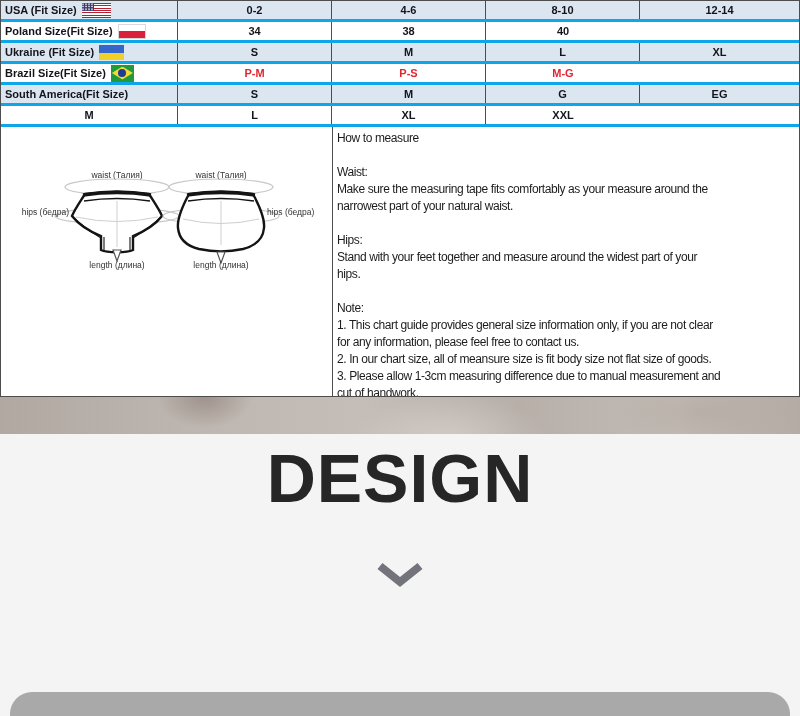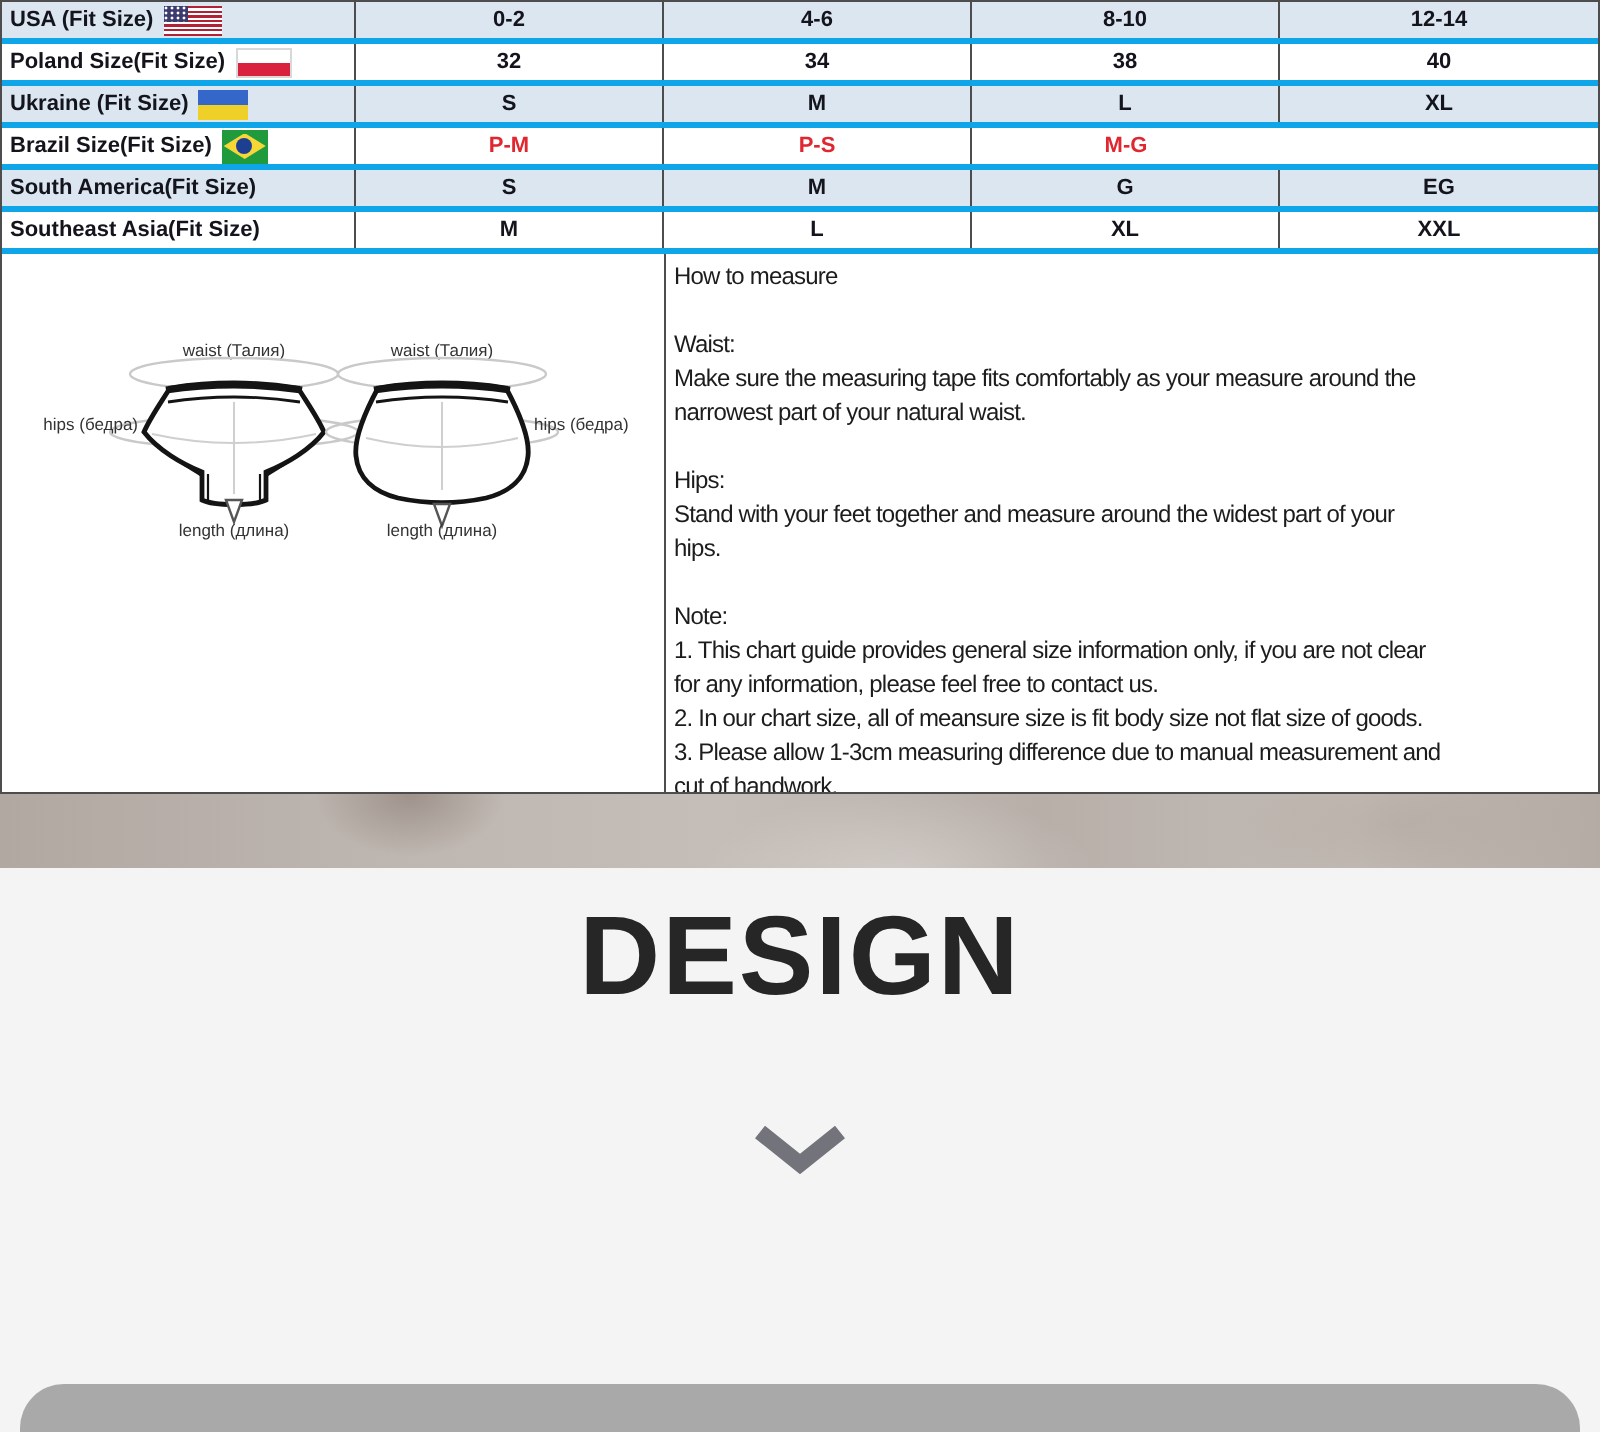--- a/index.html
+++ b/index.html
@@ -49,21 +49,21 @@
   
   .photo-strip{width:800px;height:37px;
     background:
       radial-gradient(ellipse 70px 46px at 205px 0%, rgba(125,112,102,0.5), transparent 68%),
       radial-gradient(ellipse 140px 60px at 450px 110%, rgba(255,255,255,0.28), transparent 70%),
       radial-gradient(ellipse 120px 50px at 700px 40%, rgba(170,158,148,0.35), transparent 75%),
       linear-gradient(90deg,#b1a8a2,#beb6b0 25%,#c5beb8 45%,#b8afa9 65%,#c2bbb5 85%,#b4aba5);}
 
   
   .design-section{width:800px;height:294px;background:#f4f4f4;text-align:center;}
-  .design-title{padding-top:6px;line-height:76px;font-size:56px;font-weight:bold;
+  .design-title{padding-top:6px;line-height:76px;font-size:68px;font-weight:bold;
     color:#262626;letter-spacing:1px;}
   .design-subtitle{margin-top:3px;line-height:41px;font-size:38px;color:#2e2e2e;
     letter-spacing:0.5px;}
   .chevron-wrap{margin-top:46px;height:28px;}
 
   .bottom-bar{position:absolute;left:10px;top:692px;width:780px;height:30px;
     background:#a9a9a9;border-radius:22px 22px 0 0;}
 
   svg text{font-family:"Liberation Sans", sans-serif;font-size:8.5px;fill:#333;}
 </style>
@@ -81,21 +81,20 @@
         <div class="tcell val">0-2</div>
         <div class="tcell val">4-6</div>
         <div class="tcell val">8-10</div>
         <div class="tcell val">12-14</div>
       </div>
       <div class="trow">
         <div class="tcell label">
           <span>Poland Size(Fit Size)</span>
           <span class="flag poland-flag"></span>
         </div>
-        <div class="tcell val">32</div>
         <div class="tcell val">34</div>
         <div class="tcell val">38</div>
         <div class="tcell val">40</div>
       </div>
       <div class="trow alt">
         <div class="tcell label">
           <span>Ukraine (Fit Size)</span>
           <span class="flag ukraine-flag"></span>
         </div>
         <div class="tcell val">S</div>
@@ -115,23 +114,20 @@
       <div class="trow alt">
         <div class="tcell label">
           <span>South America(Fit Size)</span>
         </div>
         <div class="tcell val">S</div>
         <div class="tcell val">M</div>
         <div class="tcell val">G</div>
         <div class="tcell val">EG</div>
       </div>
       <div class="trow">
-        <div class="tcell label">
-          <span>Southeast Asia(Fit Size)</span>
-        </div>
         <div class="tcell val">M</div>
         <div class="tcell val">L</div>
         <div class="tcell val">XL</div>
         <div class="tcell val">XXL</div>
       </div>
     </div>
 
   <div class="measure-section">
     <div class="diagram-cell">
       <svg width="331" height="269" viewBox="0 0 331 269">

